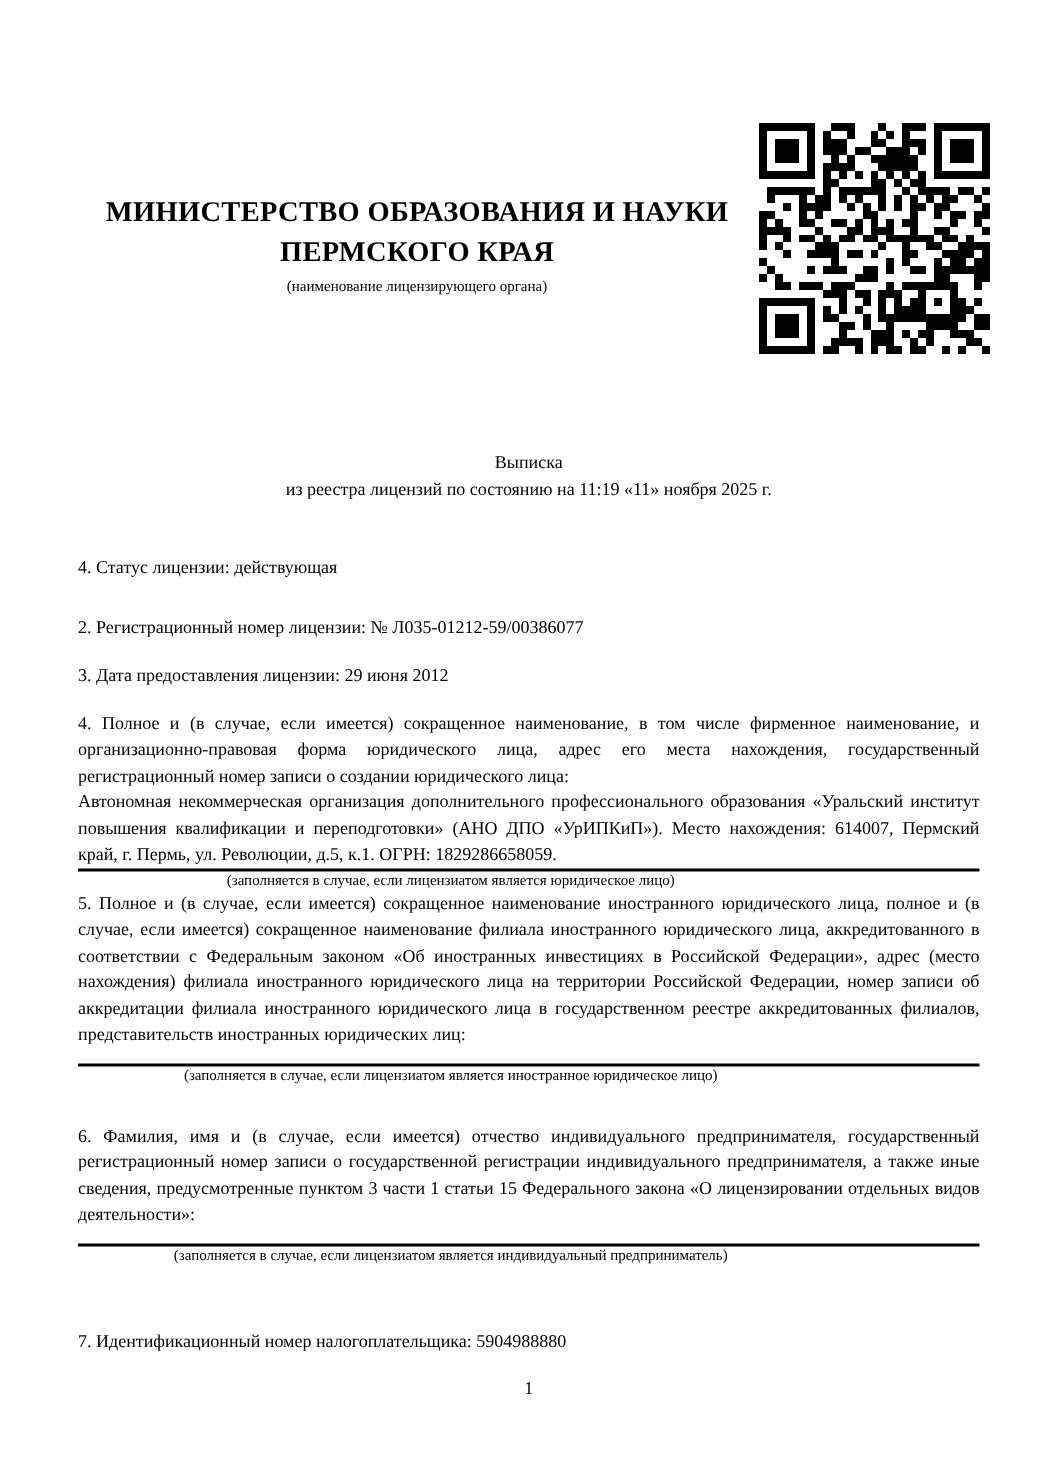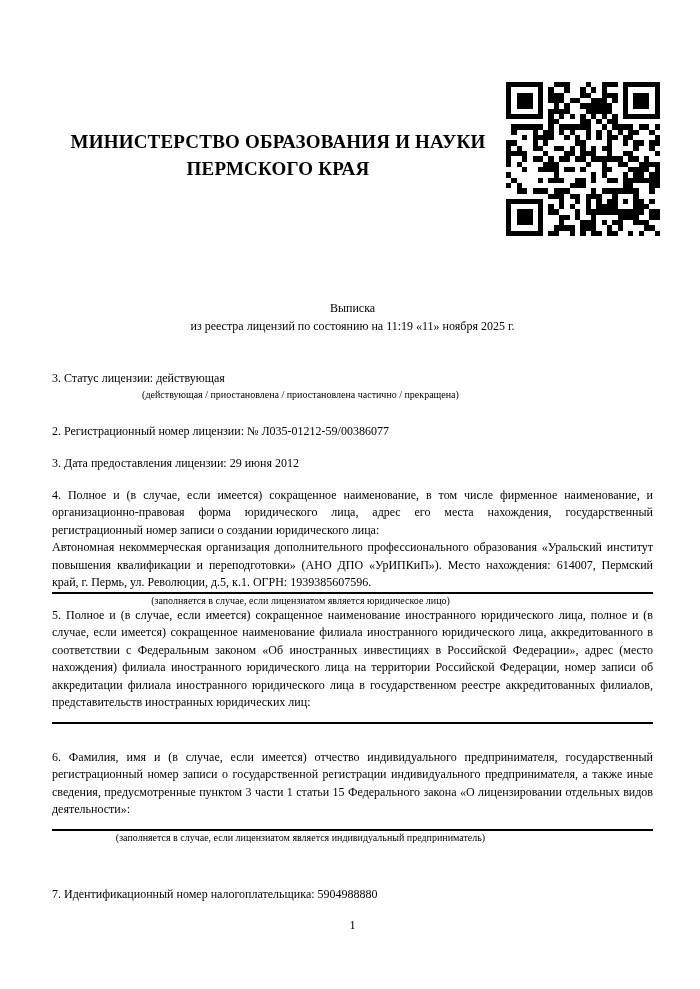--- a/index.html
+++ b/index.html
@@ -471,48 +471,49 @@
       <rect x="19" y="28" width="1" height="1" fill="#000000"></rect>
       <rect x="20" y="28" width="1" height="1" fill="#000000"></rect>
       <rect x="23" y="28" width="1" height="1" fill="#000000"></rect>
       <rect x="25" y="28" width="1" height="1" fill="#000000"></rect>
       <rect x="28" y="28" width="1" height="1" fill="#000000"></rect>
     </svg>
 
   <div class="header">
     <div class="ministry-line">МИНИСТЕРСТВО ОБРАЗОВАНИЯ И НАУКИ</div>
     <div class="ministry-line">ПЕРМСКОГО КРАЯ</div>
+    <div class="ministry-note">(наименование лицензирующего органа)</div>
   </div>
 
   <div class="content">
 
     <div class="doc-title">
       <div>Выписка</div>
       <div>из реестра лицензий по состоянию на 11:19 «11» ноября 2025 г.</div>
     </div>
 
     <div id="item1">
-      <div class="plain">3. Статус лицензии: действующая</div>
-      <div class="note">(действующая / приостановлена / приостановлена частично / прекращена)</div>
+      <div class="plain">4. Статус лицензии: действующая</div>
     </div>
 
     <div id="item2" class="plain">2. Регистрационный номер лицензии: № Л035-01212-59/00386077</div>
 
     <div id="item3" class="plain">3. Дата предоставления лицензии: 29 июня 2012</div>
 
     <div id="item4">
       <div class="para">4. Полное и (в случае, если имеется) сокращенное наименование, в том числе фирменное наименование, и организационно-правовая форма юридического лица, адрес его места нахождения, государственный регистрационный номер записи о создании юридического лица:</div>
-      <div class="para">Автономная некоммерческая организация дополнительного профессионального образования «Уральский институт повышения квалификации и переподготовки» (АНО ДПО «УрИПКиП»). Место нахождения: 614007, Пермский край, г. Пермь, ул. Революции, д.5, к.1. ОГРН: 1939385607596.</div>
+      <div class="para">Автономная некоммерческая организация дополнительного профессионального образования «Уральский институт повышения квалификации и переподготовки» (АНО ДПО «УрИПКиП»). Место нахождения: 614007, Пермский край, г. Пермь, ул. Революции, д.5, к.1. ОГРН: 1829286658059.</div>
       <div class="rule"></div>
       <div class="note">(заполняется в случае, если лицензиатом является юридическое лицо)</div>
     </div>
 
     <div id="item5">
       <div class="para">5. Полное и (в случае, если имеется) сокращенное наименование иностранного юридического лица, полное и (в случае, если имеется) сокращенное наименование филиала иностранного юридического лица, аккредитованного в соответствии с Федеральным законом «Об иностранных инвестициях в Российской Федерации», адрес (место нахождения) филиала иностранного юридического лица на территории Российской Федерации, номер записи об аккредитации филиала иностранного юридического лица в государственном реестре аккредитованных филиалов, представительств иностранных юридических лиц:</div>
       <div class="rule gap"></div>
+      <div class="note">(заполняется в случае, если лицензиатом является иностранное юридическое лицо)</div>
     </div>
 
     <div id="item6">
       <div class="para">6. Фамилия, имя и (в случае, если имеется) отчество индивидуального предпринимателя, государственный регистрационный номер записи о государственной регистрации индивидуального предпринимателя, а также иные сведения, предусмотренные пунктом 3 части 1 статьи 15 Федерального закона «О лицензировании отдельных видов деятельности»:</div>
       <div class="rule gap"></div>
       <div class="note">(заполняется в случае, если лицензиатом является индивидуальный предприниматель)</div>
     </div>
 
     <div id="item7" class="plain">7. Идентификационный номер налогоплательщика: 5904988880</div>
 

